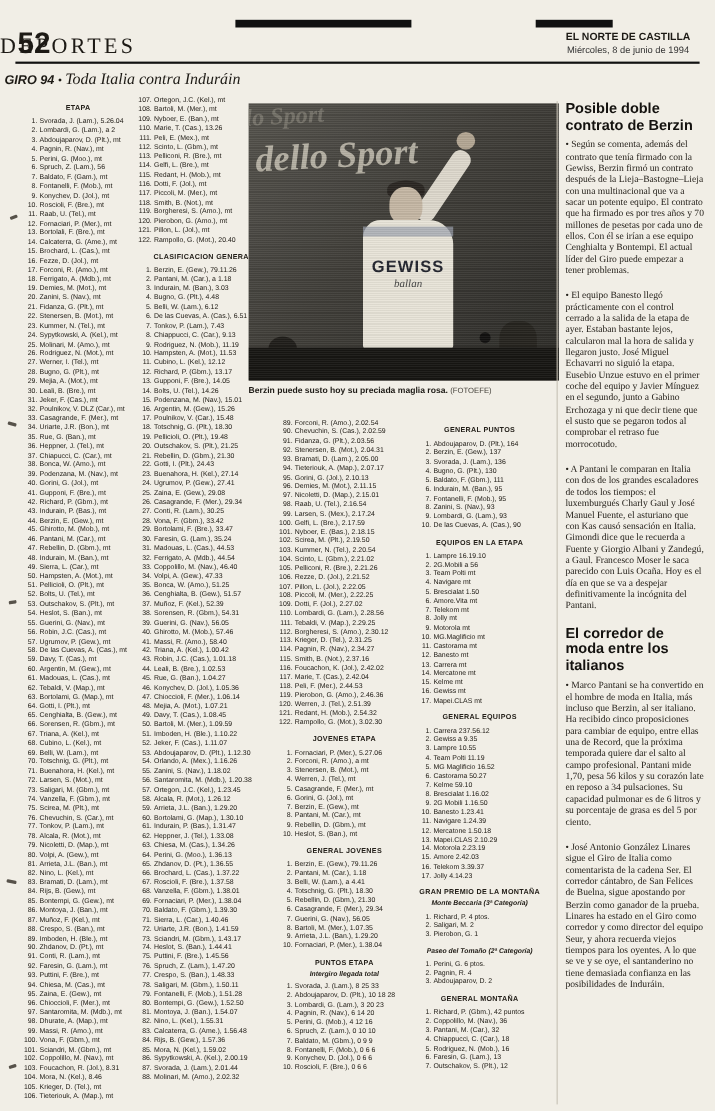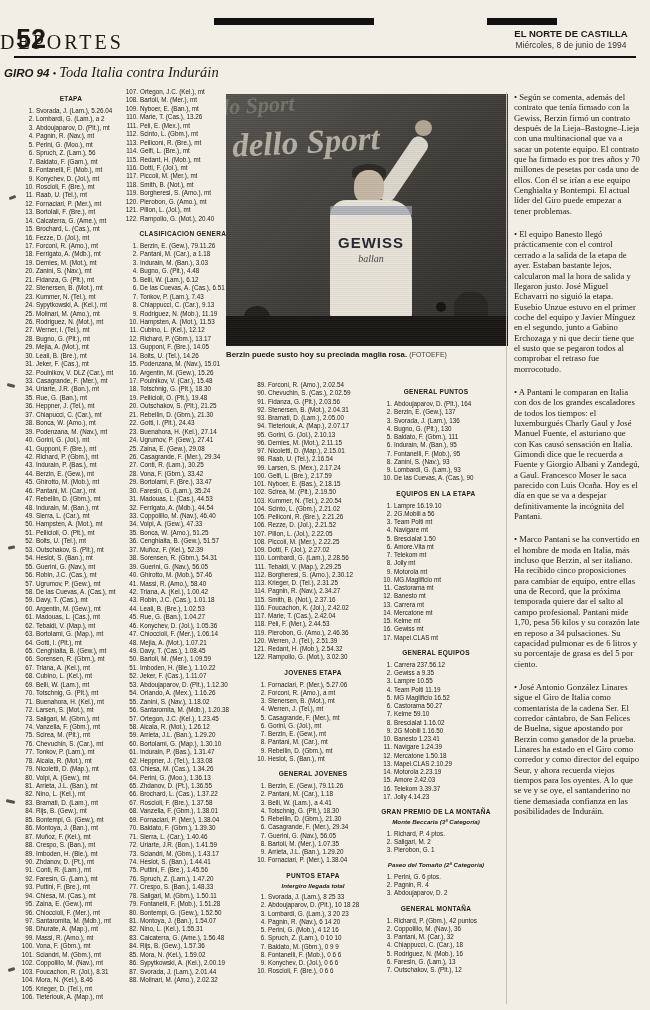--- a/index.html
+++ b/index.html
@@ -474,27 +474,29 @@
   <div class="stagefloor"></div>
 </div>
 <div class="caption">
   <span class="cb">Berzin puede susto hoy su preciada maglia rosa.</span>
   <span class="cc">(FOTOEFE)</span>
 </div>
 
 <div class="divider"></div>
 <div class="articles">
     <div class="article">
+      <h3>Posible doble contrato de Berzin</h3>
       <p>• Según se comenta, además del contrato que tenía firmado con la Gewiss, Berzin firmó un contrato después de la Lieja–Bastogne–Lieja con una multinacional que va a sacar un potente equipo. El contrato que ha firmado es por tres años y 70 millones de pesetas por cada uno de ellos. Con él se irían a ese equipo Cenghialta y Bontempi. El actual líder del Giro puede empezar a tener problemas.</p>
     </div>
     <div class="article">
       <p>• El equipo Banesto llegó prácticamente con el control cerrado a la salida de la etapa de ayer. Estaban bastante lejos, calcularon mal la hora de salida y llegaron justo. José Miguel Echavarri no siguió la etapa. Eusebio Unzue estuvo en el primer coche del equipo y Javier Mínguez en el segundo, junto a Gabino Erchozaga y ni que decir tiene que el susto que se pegaron todos al comprobar el retraso fue morrocotudo.</p>
     </div>
     <div class="article">
       <p>• A Pantani le comparan en Italia con dos de los grandes escaladores de todos los tiempos: el luxemburgués Charly Gaul y José Manuel Fuente, el asturiano que con Kas causó sensación en Italia. Gimondi dice que le recuerda a Fuente y Giorgio Albani y Zandegú, a Gaul. Francesco Moser le saca parecido con Luis Ocaña. Hoy es el día en que se va a despejar definitivamente la incógnita del Pantani.</p>
     </div>
     <div class="article">
+      <h3>El corredor de moda entre los italianos</h3>
       <p>• Marco Pantani se ha convertido en el hombre de moda en Italia, más incluso que Berzin, al ser italiano. Ha recibido cinco proposiciones para cambiar de equipo, entre ellas una de Record, que la próxima temporada quiere dar el salto al campo profesional. Pantani mide 1,70, pesa 56 kilos y su corazón late en reposo a 34 pulsaciones. Su capacidad pulmonar es de 6 litros y su porcentaje de grasa es del 5 por ciento.</p>
     </div>
     <div class="article">
       <p>• José Antonio González Linares sigue el Giro de Italia como comentarista de la cadena Ser. El corredor cántabro, de San Felices de Buelna, sigue apostando por Berzin como ganador de la prueba. Linares ha estado en el Giro como corredor y como director del equipo Seur, y ahora recuerda viejos tiempos para los oyentes. A lo que se ve y se oye, el santanderino no tiene demasiada confianza en las posibilidades de Induráin.</p>
     </div>
   </div>
 
 </body></html>

